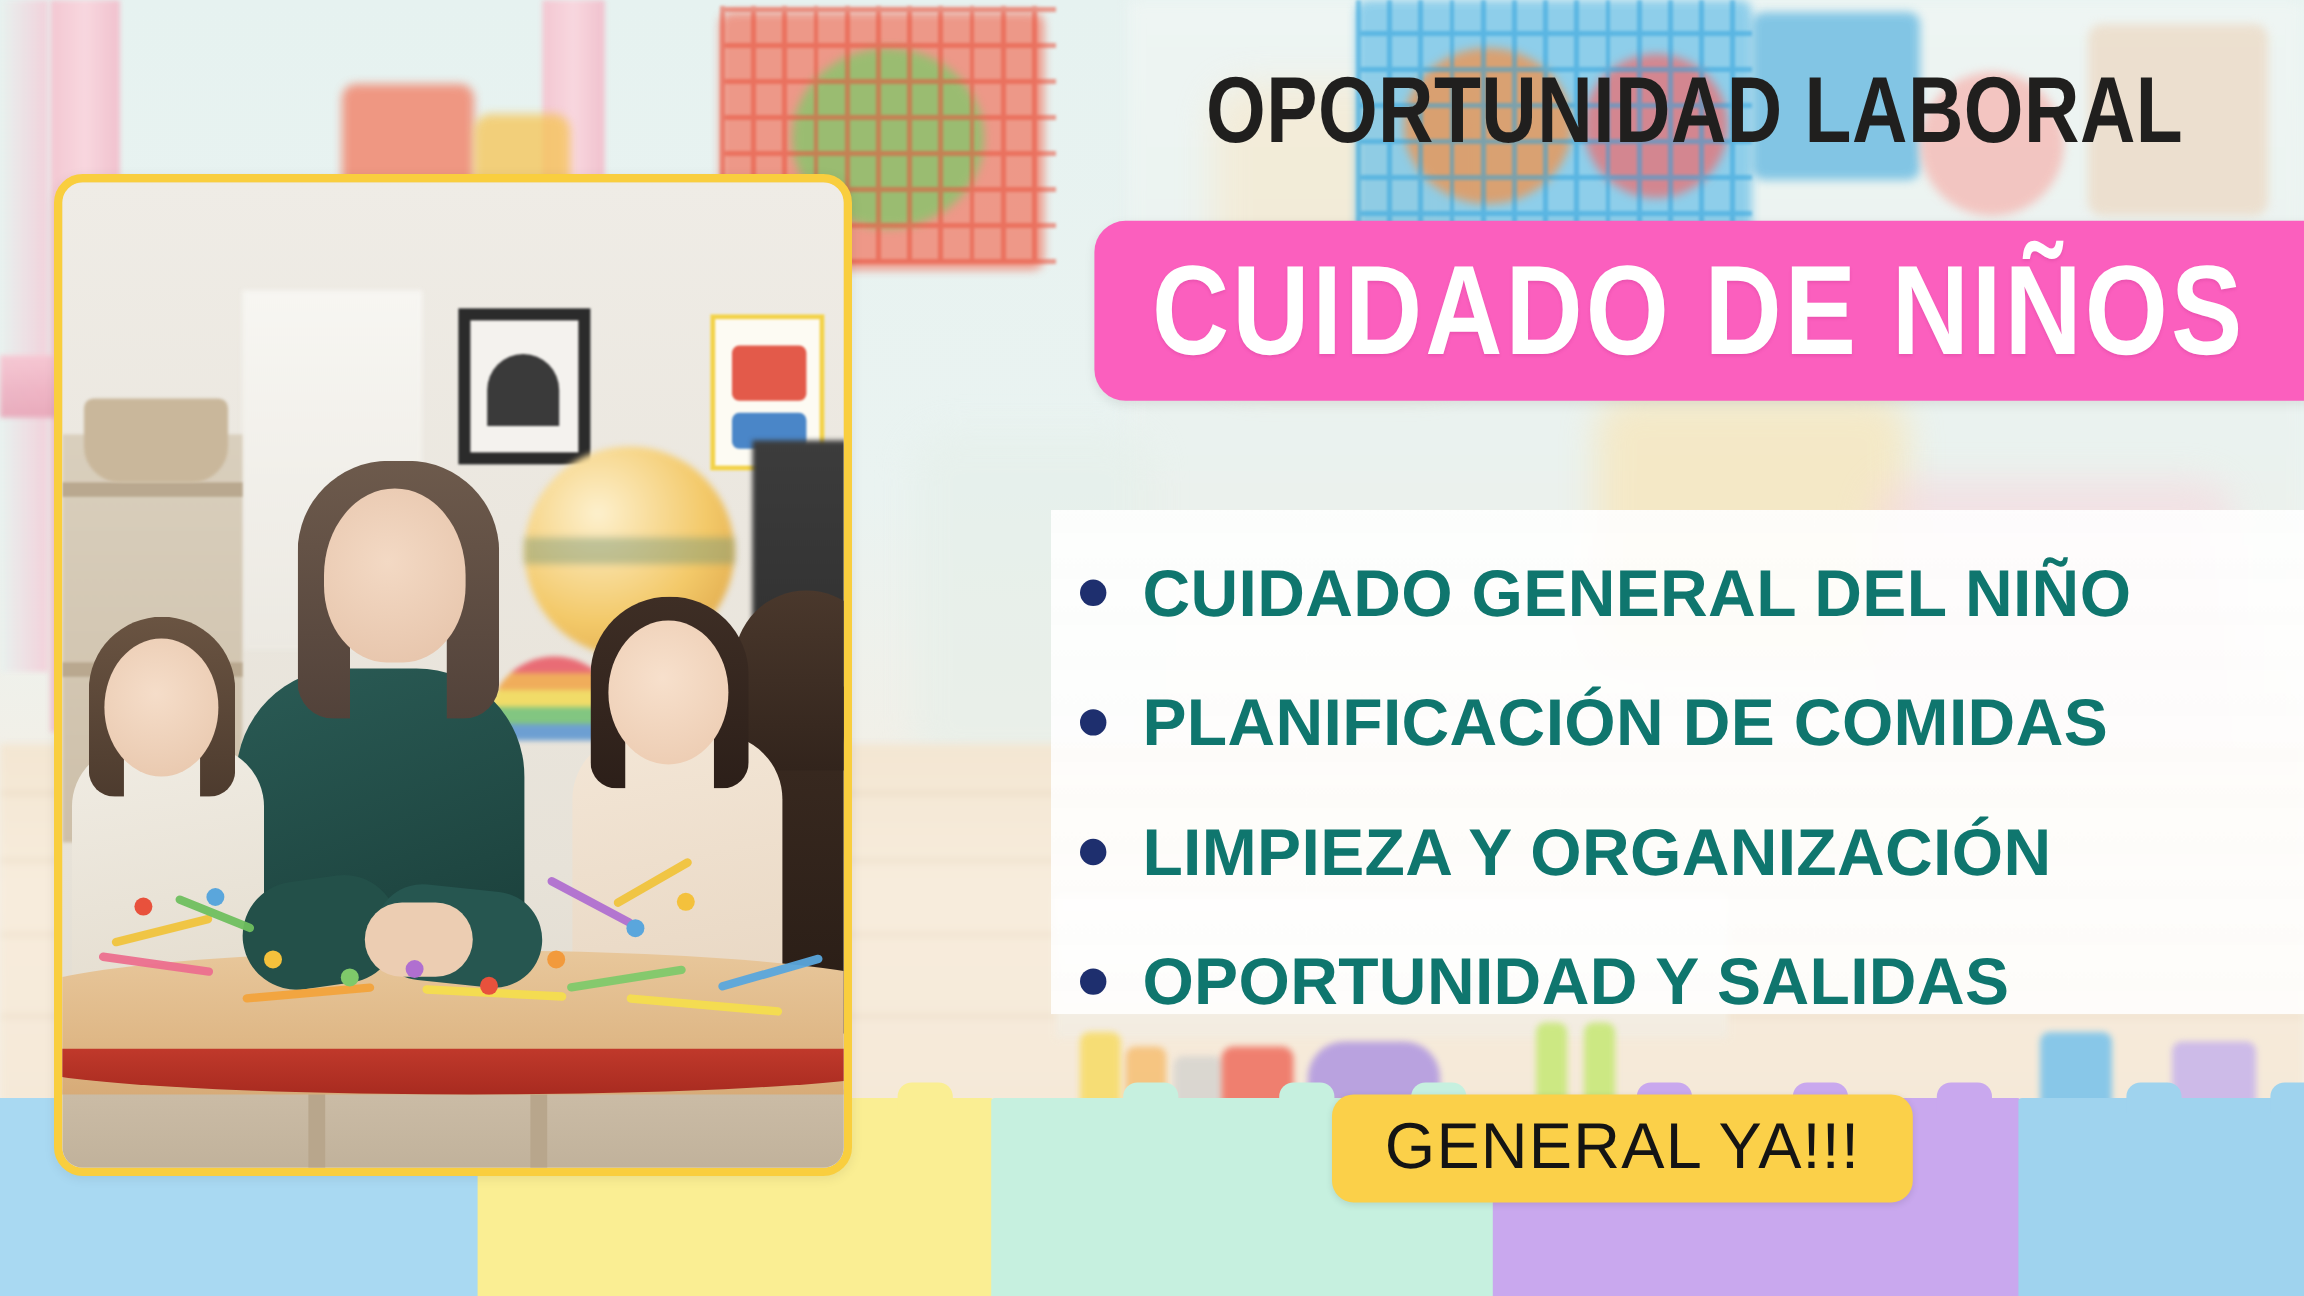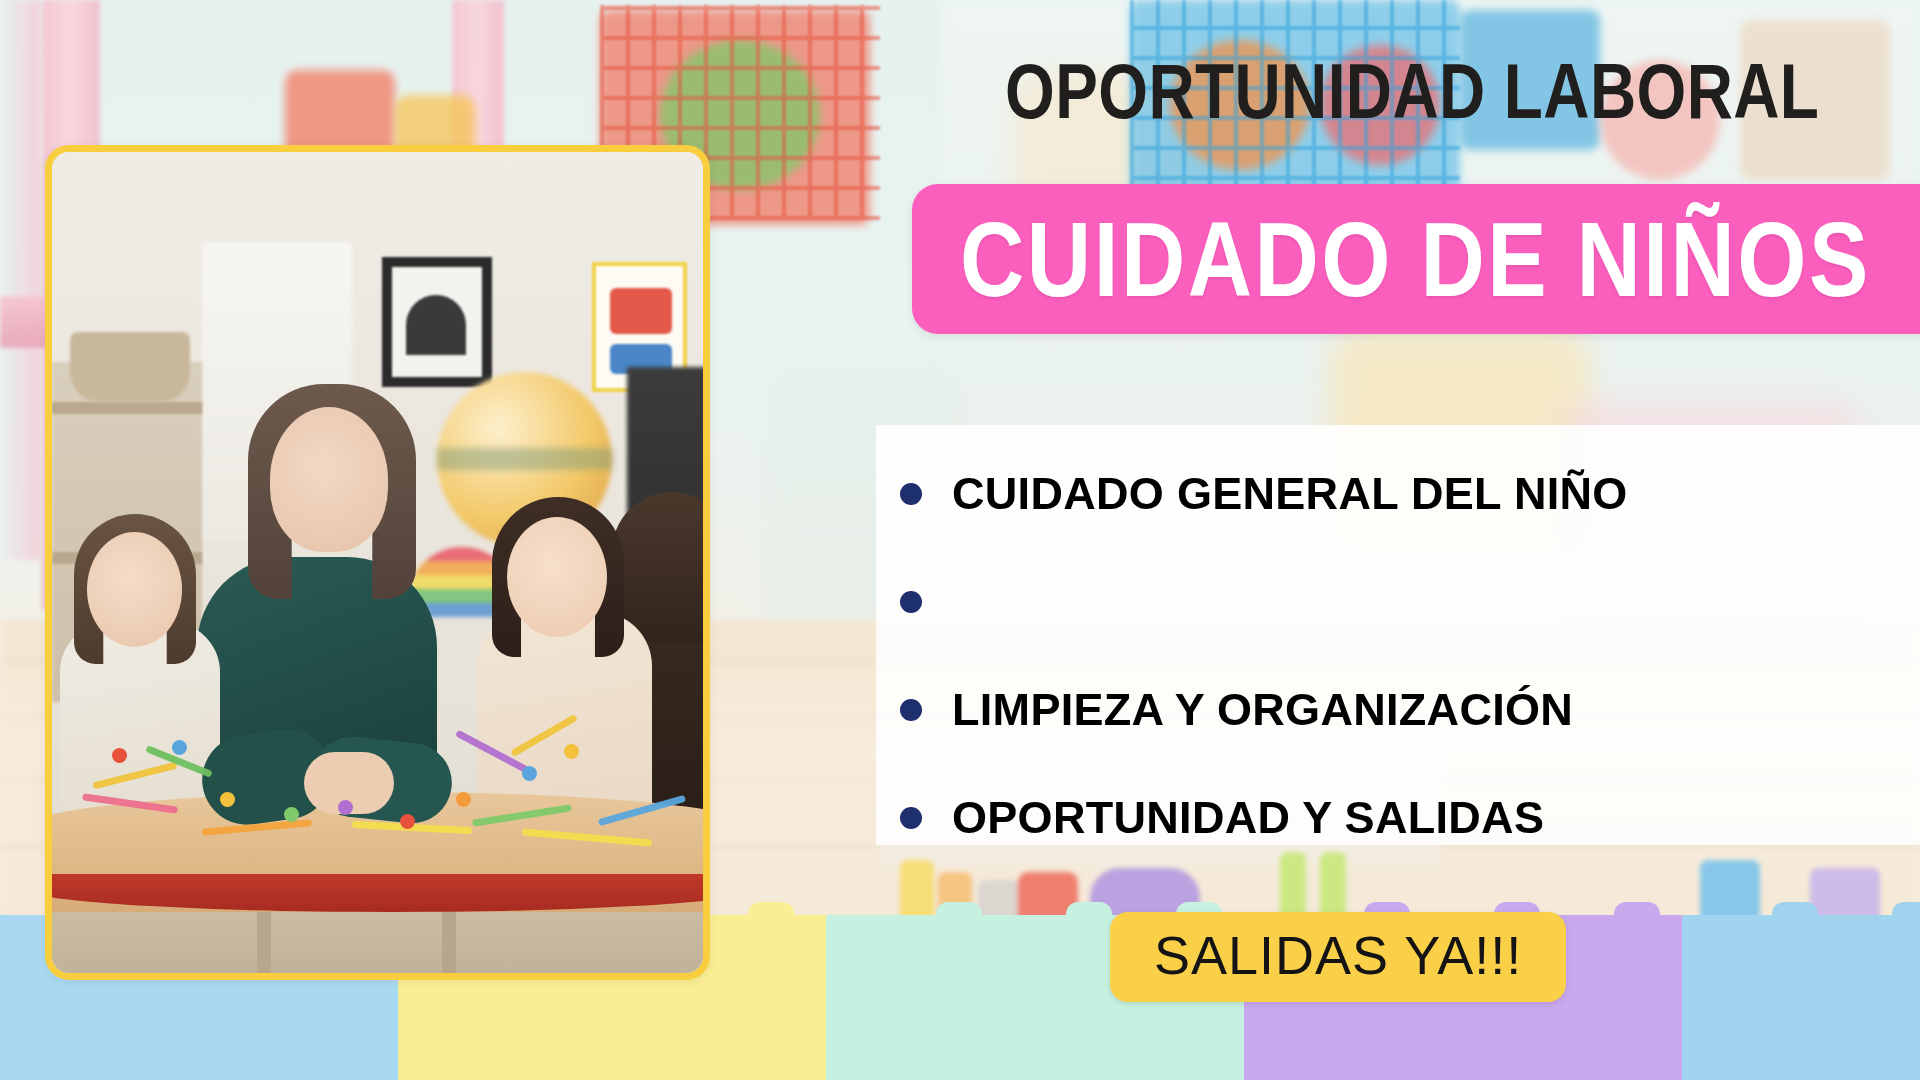--- a/index.html
+++ b/index.html
@@ -265,23 +265,23 @@
     display:flex; align-items:center;
     height:108px;
   }
   .dot {
     width:22px; height:22px; border-radius:50%;
     background:#1E2F6E; flex:0 0 auto; margin-right:30px;
   }
   .bullet-text {
     font-family:"Liberation Sans","DejaVu Sans",sans-serif;
     font-weight:700;
-    font-size:45px;
+    font-size:55px;
     letter-spacing:.3px;
-    color:#000000;
+    color:#0f766e;
     white-space:nowrap;
   }
 
   .cta {
     position:absolute; left:1110px; top:912px;
     padding:16px 44px 20px 44px;
     background:#FBD049;
     border-radius:18px;
     border:none;
     font-family:"Liberation Sans","DejaVu Sans",sans-serif;
@@ -470,26 +470,27 @@
 
   <div class="list-panel"></div>
 
   <div class="bullets">
     <div class="bullet-row">
       <span class="dot"></span>
       <span class="bullet-text">CUIDADO GENERAL DEL NIÑO</span>
     </div>
     <div class="bullet-row">
       <span class="dot"></span>
+      <span class="bullet-text">PLANIFICACIÓN DE COMIDAS</span>
     </div>
     <div class="bullet-row">
       <span class="dot"></span>
       <span class="bullet-text">LIMPIEZA Y ORGANIZACIÓN</span>
     </div>
     <div class="bullet-row">
       <span class="dot"></span>
       <span class="bullet-text">OPORTUNIDAD Y SALIDAS</span>
     </div>
   </div>
 
-  <button class="cta">SALIDAS YA!!!</button>
+  <button class="cta">GENERAL YA!!!</button>
 
 </div>
 
 </body></html>

